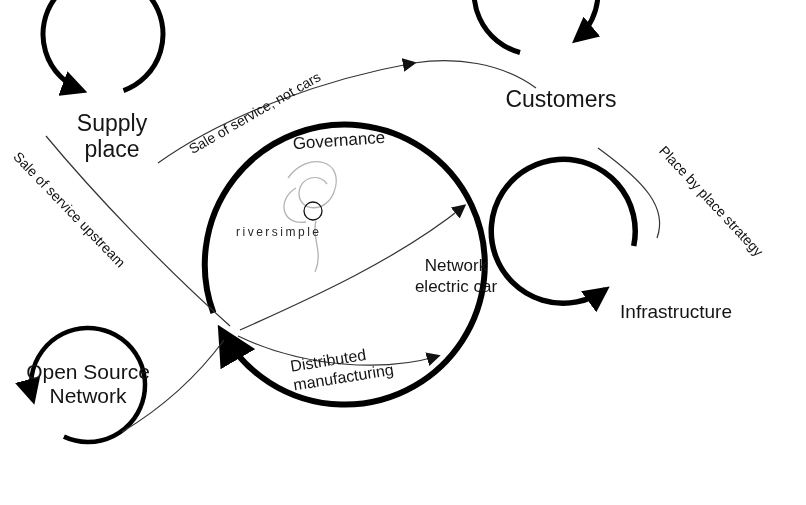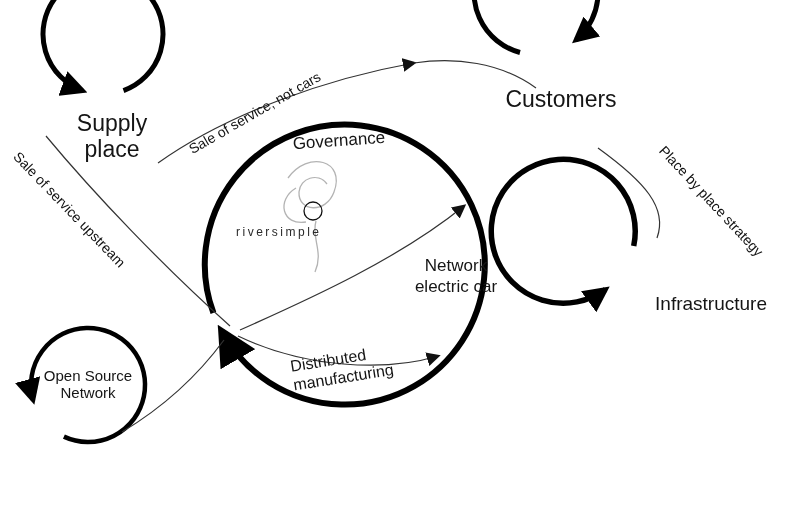--- a/index.html
+++ b/index.html
@@ -4,21 +4,21 @@
 <style>
   html,body{margin:0;padding:0;background:#ffffff;}
   .stage{
     position:relative;width:806px;height:505px;background:#ffffff;overflow:hidden;
     font-family:"Liberation Sans",sans-serif;color:#151515;
   }
   .stage svg{position:absolute;left:0;top:0;}
   .lbl{position:absolute;white-space:nowrap;color:#151515;}
   .ctr{transform:translate(-50%,-50%);text-align:center;}
   .node-lbl{font-size:23px;line-height:1.12;}
-  .node-lbl.small{font-size:15px;line-height:1.15;}
+  .node-lbl.small{font-size:21px;line-height:1.15;}
   .infra-lbl{font-size:19px;}
   .gov-lbl{font-size:17px;transform:translate(-50%,-50%) rotate(-4deg);}
   .net-lbl{font-size:17px;line-height:1.25;margin-left:24px;}
   .dist-lbl{font-size:16px;line-height:1.2;transform:translate(-50%,-50%) rotate(-9deg);}
   .logo-lbl{font-size:12px;letter-spacing:2.5px;color:#2a2a2a;}
   .edge-lbl{font-size:14px;transform-origin:0 50%;color:#111;}
 </style>
 </head>
 <body>
 
@@ -68,21 +68,21 @@
     </g>
   </svg>
 
   <div class="lbl ctr node-lbl" style="left:112px;top:137px;">
     <div>Supply</div>
     <div>place</div>
   </div>
 
   <div class="lbl ctr node-lbl" style="left:561px;top:100px;">Customers</div>
 
-  <div class="lbl ctr infra-lbl" style="left:676px;top:304px;margin-left:35px;">Infrastructure</div>
+  <div class="lbl ctr infra-lbl" style="left:676px;top:312px;">Infrastructure</div>
 
   <div class="lbl ctr node-lbl small" style="left:88px;top:384px;">
     <div>Open Source</div>
     <div>Network</div>
   </div>
 
   <div class="lbl gov-lbl" style="left:339px;top:141px;">Governance</div>
 
   <div class="lbl logo-lbl" style="left:236px;top:225px;">riversimple</div>
 

